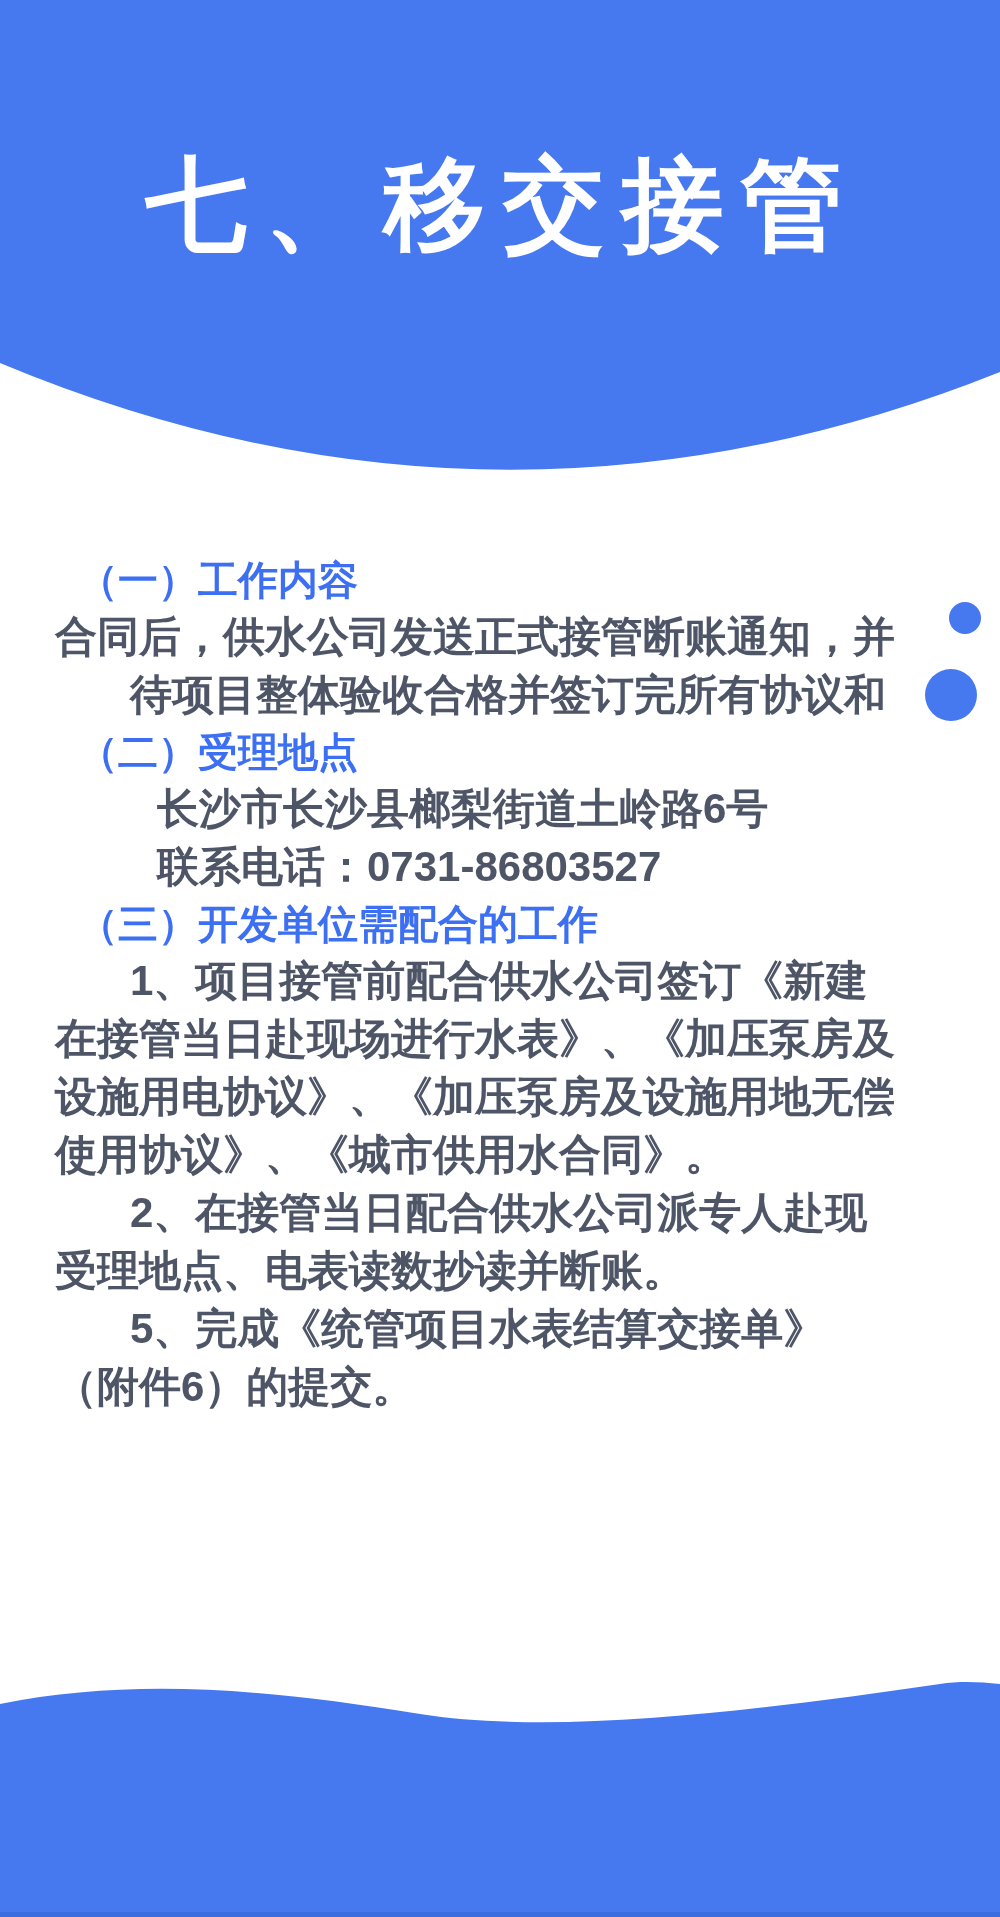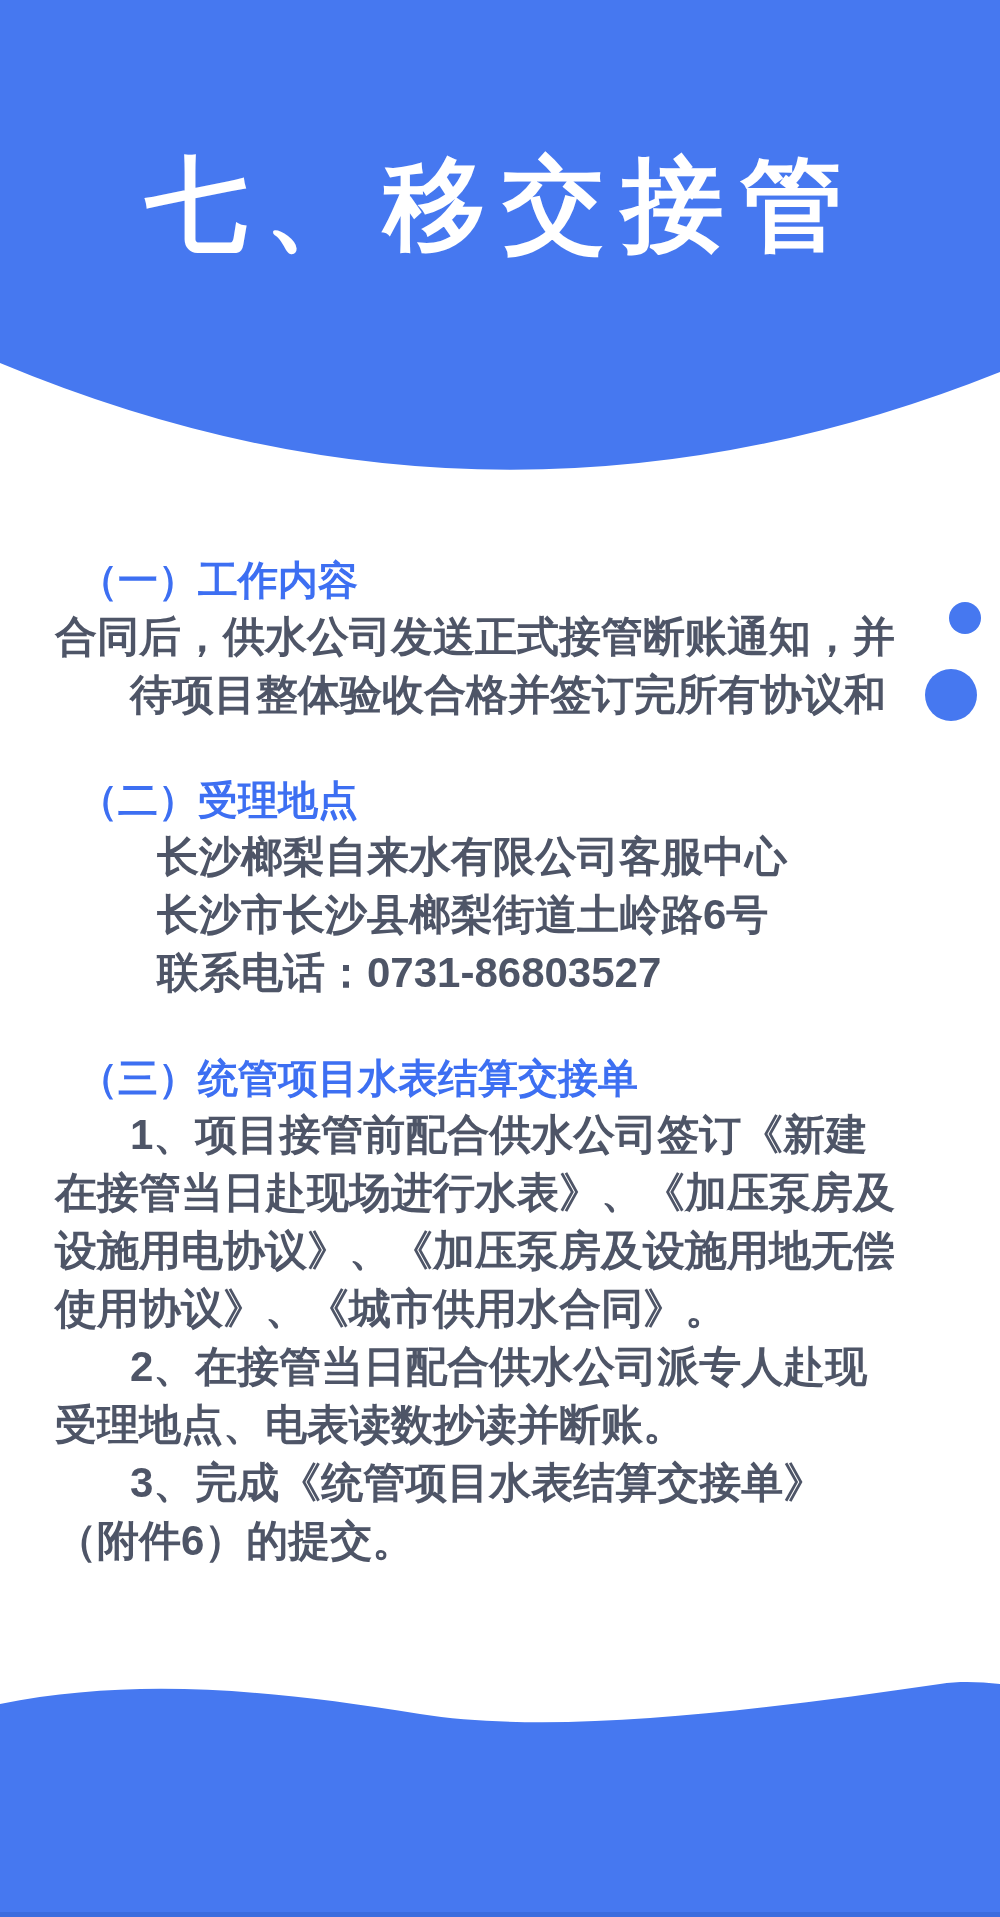--- a/index.html
+++ b/index.html
@@ -30,21 +30,21 @@
     letter-spacing:17px;padding-left:5px;
     white-space:nowrap;
   }
   .decor-circle{position:absolute;border-radius:50%;background:var(--accent);}
   .decor-circle.small{left:949px;top:602px;width:32px;height:32px;}
   .decor-circle.large{left:925px;top:669px;width:52px;height:52px;}
   .content{
     position:absolute;top:0;left:0;width:100%;height:100%;
     padding:552px 28px 0 55px;
   }
-  .section + .section{margin-top:48px;}
+  .section + .section{}
   .section h2{
     font-size:40px;line-height:56px;font-weight:800;
     color:var(--heading);
     padding-left:23px;
     white-space:nowrap;
   }
   .line{
     font-size:42px;line-height:58px;font-weight:700;
     color:var(--body);
     white-space:nowrap;
@@ -75,34 +75,33 @@
   <main class="content">
 
     <section class="section">
       <h2>（一）工作内容</h2>
       <p class="line">合同后，供水公司发送正式接管断账通知，并</p>
       <p class="line indent">待项目整体验收合格并签订完所有协议和</p>
     </section>
 
     <section class="section">
       <h2>（二）受理地点</h2>
-      <p class="line indent2">长沙榔梨自来水有限公司客服中心</p>
       <p class="line indent2">长沙市长沙县榔梨街道土岭路6号</p>
       <p class="line indent2">联系电话：0731-86803527</p>
     </section>
 
     <section class="section">
-      <h2>（三）统管项目水表结算交接单</h2>
+      <h2>（三）开发单位需配合的工作</h2>
       <p class="line indent">1、项目接管前配合供水公司签订《新建</p>
       <p class="line">在接管当日赴现场进行水表》、《加压泵房及</p>
       <p class="line">设施用电协议》、《加压泵房及设施用地无偿</p>
       <p class="line">使用协议》、《城市供用水合同》。</p>
       <p class="line indent">2、在接管当日配合供水公司派专人赴现</p>
       <p class="line">受理地点、电表读数抄读并断账。</p>
-      <p class="line indent">3、完成《统管项目水表结算交接单》</p>
+      <p class="line indent">5、完成《统管项目水表结算交接单》</p>
       <p class="line">（附件6）的提交。</p>
     </section>
 
   </main>
 
   <svg class="ftr-svg" width="1000" height="235" viewBox="0 0 1000 235" aria-hidden="true">
     <path class="ftr-path" d="M0,22 C130,-4 260,6 420,32 C560,54 760,28 940,2 C960,-1 980,0 1000,2 L1000,235 L0,235 Z"></path>
   </svg>
 
   <div class="bottom-strip"></div>

